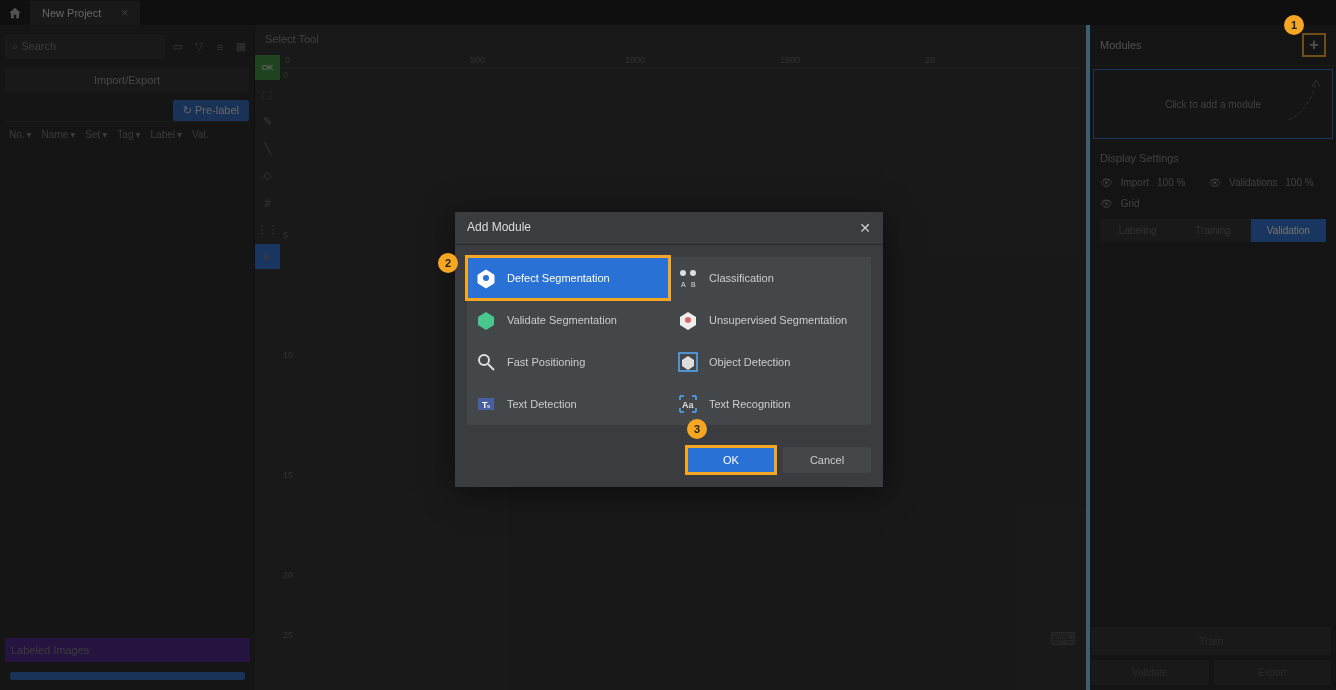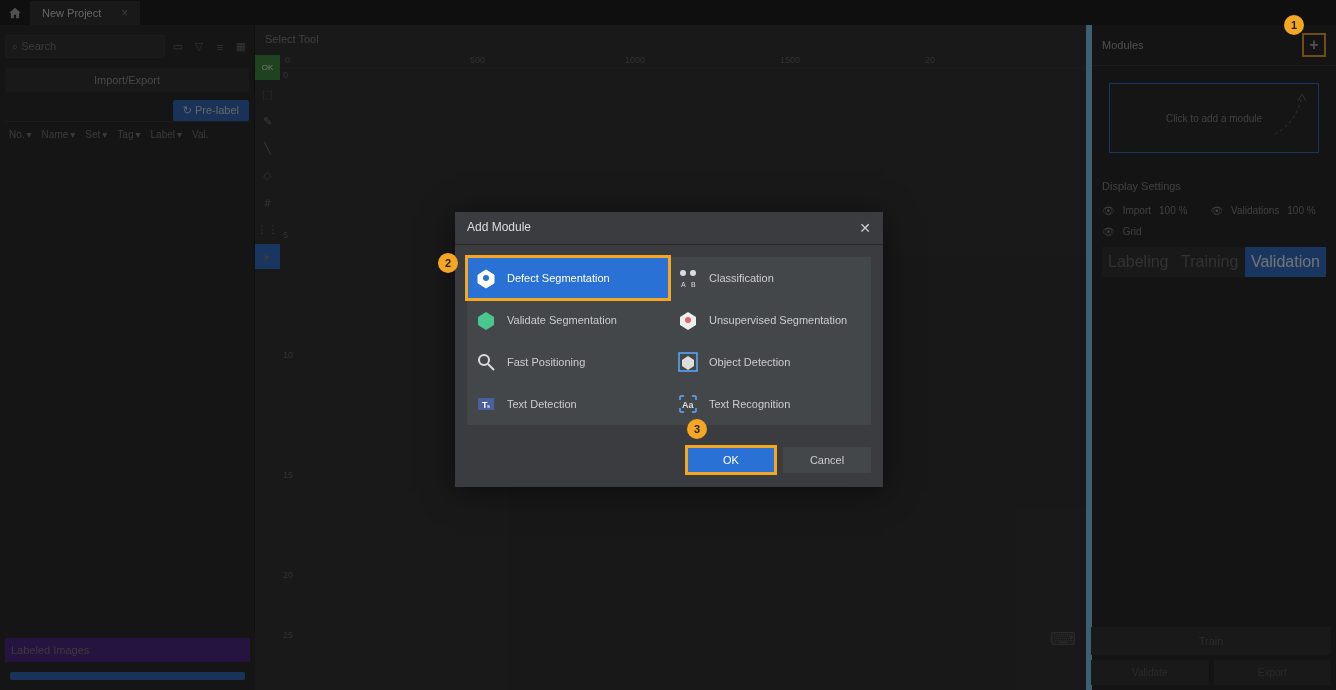--- a/index.html
+++ b/index.html
@@ -35,32 +35,32 @@
   .ruler-h span { position:absolute; top:2px; }
   .tool-strip { position: absolute; left: 0; top: 30px; width: 25px; }
   .tool-btn { width: 25px; height: 25px; display:flex; align-items:center; justify-content:center; color:#777; margin-bottom:2px;}
   .tool-btn.ok { background:#3a8f3a; color:white; font-size:8px;}
   .tool-btn.active { background:#2a71d6;}
   .ruler-v { position:absolute; left:26px; top:45px; width:12px; height:600px; font-size:9px; color:#666;}
   .ruler-v .tick { position:absolute; left:2px; writing-mode:horizontal-tb;}
   .keyboard-icon { position:absolute; right:10px; bottom:40px; color:#555; font-size:18px;}
   
   
-  .right-sidebar { width: 250px; background: #1f1f1f; border-left: 6px solid #7dd3fc; opacity: 0.7; }
+  .right-sidebar { width: 250px; background: #1f1f1f; border-left: 4px solid #7dd3fc; opacity: 0.7; }
   .modules-header { padding: 8px 10px; font-size: 11px; color: #aaa; display:flex; justify-content:space-between; align-items:center; border-bottom:1px solid #333;}
   .add-btn-wrap { width:24px; height:24px; border:2px solid #f5a623; display:flex; align-items:center; justify-content:center; position:relative;}
   .add-btn { color:#aaa; font-size:16px; font-weight:bold;}
   .badge { position:absolute; width:20px; height:20px; background:#f5a623; color:#222; border-radius:50%; display:flex; align-items:center; justify-content:center; font-size:11px; font-weight:bold; z-index:100;}
-  .module-placeholder { margin:17px; height:70px; border:1px solid #2a71d6; background:#222; display:flex; align-items:center; justify-content:center; font-size:10px; color:#888; position:relative;}
+  .module-placeholder { margin:3px; height:70px; border:1px solid #2a71d6; background:#222; display:flex; align-items:center; justify-content:center; font-size:10px; color:#888; position:relative;}
   .dash-arrow { position:absolute; right:8px; top:5px; color:#555; font-size:20px;}
   .display-settings { padding:10px; font-size:11px; color:#888;}
   .ds-row { display:flex; align-items:center; gap:8px; padding:5px 0; font-size:10px;}
   .eye { color:#888;}
   .mode-tabs { display:flex; margin-top:5px;}
-  .mode-tab { flex:1; text-align:center; padding:6px; font-size:16px; background:#2a2a2a; color:#666;}
+  .mode-tab { flex:1; text-align:center; padding:6px; font-size:10px; background:#2a2a2a; color:#666;}
   .mode-tab.active { background:#2a71d6; color:white;}
   .bottom-btns { position:absolute; bottom:5px; right:5px; width:240px;}
   .big-btn { background:#2a2a2a; text-align:center; padding:8px; margin-bottom:5px; font-size:11px; color:#555;}
   .sm-btns { display:flex; gap:5px;}
   .sm-btn { flex:1; background:#2a2a2a; text-align:center; padding:7px; font-size:10px; color:#555;}
   
   
   .overlay { position:absolute; inset:0; background:rgba(0,0,0,0.4); z-index:50; pointer-events:none;}
   .modal { position:absolute; left:455px; top:212px; width:428px; background:#3a3c3f; z-index:60; box-shadow:0 4px 30px rgba(0,0,0,0.5); pointer-events:auto;}
   .modal-header { padding:8px 12px; font-size:12px; color:#ddd; display:flex; justify-content:space-between; border-bottom:1px solid #2a2a2a;}

